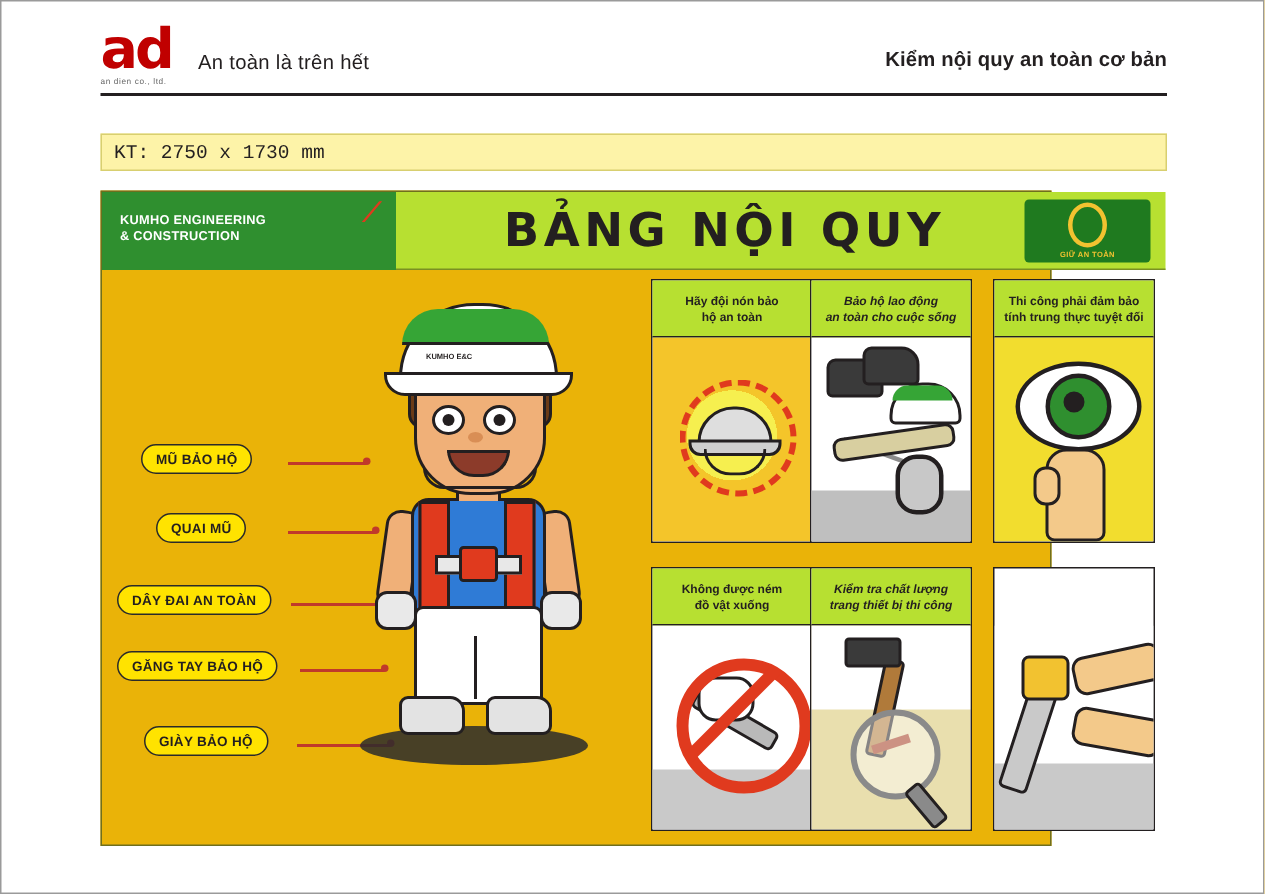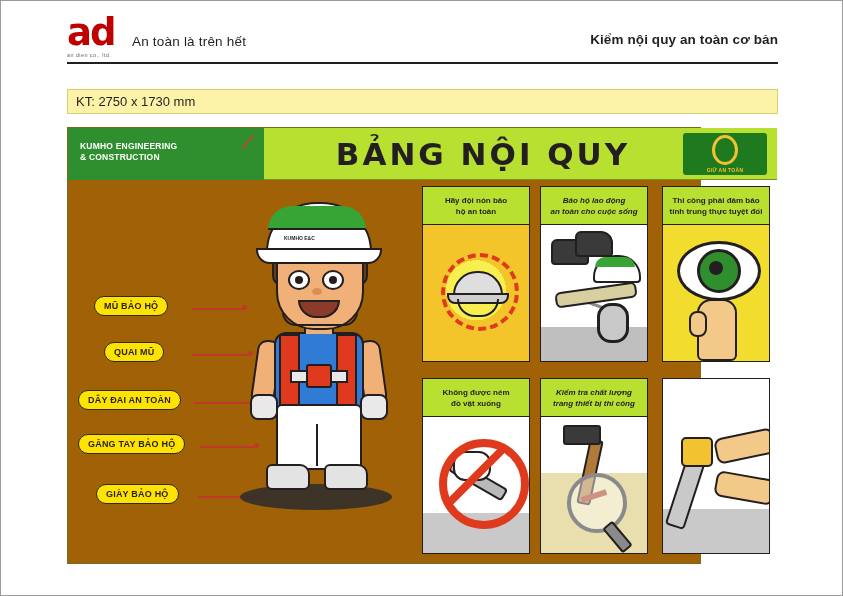--- a/index.html
+++ b/index.html
@@ -43,30 +43,31 @@
   }
   .header-rule{
     position:absolute;left:66px;top:61px;width:711px;height:2px;background:#231f20;
   }
 
   
   .size-bar{
     position:absolute;left:66px;top:88px;width:711px;height:25px;
     background:#fdf3a8;border:1px solid #d8cf70;
     box-sizing:border-box;
+    font-family:Liberation Mono, monospace;
   }
   .size-bar span{
     position:absolute;left:8px;top:4px;
     font-size:13px;color:#231f20;
   }
 
   
   .poster{
     position:absolute;left:66px;top:126px;width:634px;height:437px;
-    border:1px solid #6f6f1e;box-sizing:border-box;background:#a16207;
+    border:1px solid #6f6f1e;box-sizing:border-box;background:#eab308;
   }
   .poster-top{
     position:absolute;left:0;top:0;width:709px;height:52px;
     background:#b7e031;
     border-bottom:1px solid #7a8f22;
     box-sizing:border-box;
   }
   .kumho-tag{
     position:absolute;left:0;top:0;width:196px;height:52px;
     background:#2f8f2f;
@@ -225,21 +226,21 @@
 
   
   .panels{
     position:absolute;left:350px;top:58px;width:352px;height:372px;
   }
   .panel{
     position:absolute;width:108px;height:176px;
     border:1.5px solid #231f20;box-sizing:border-box;
     background:#ffffff;
   }
-  .p-col0{left:4px;} .p-col1{left:122px;font-style:italic;} .p-col2{left:244px;}
+  .p-col0{left:16px;} .p-col1{left:122px;font-style:italic;} .p-col2{left:244px;}
   .p-row0{top:0;} .p-row1{top:192px;}
   .panel .cap{
     position:absolute;left:0;top:0;width:100%;height:38px;
     box-sizing:border-box;
     display:flex;align-items:center;justify-content:center;
     text-align:center;
     font-size:8px;font-weight:bold;color:#231f20;line-height:11px;
     padding:0 4px;
     border-bottom:1.5px solid #231f20;
   }

